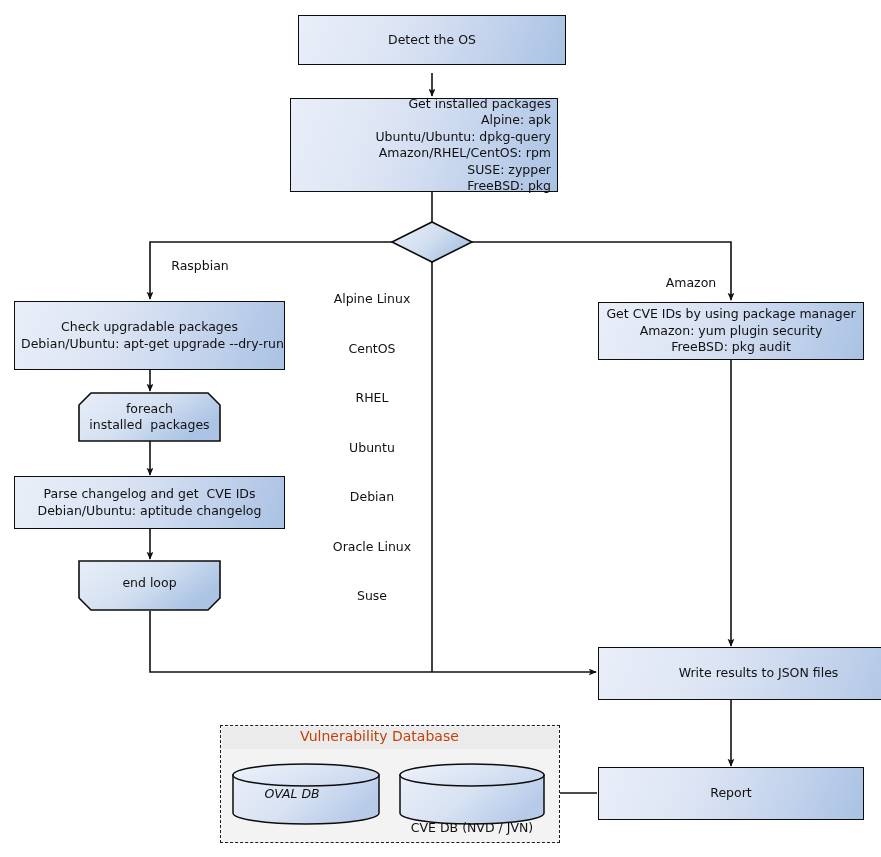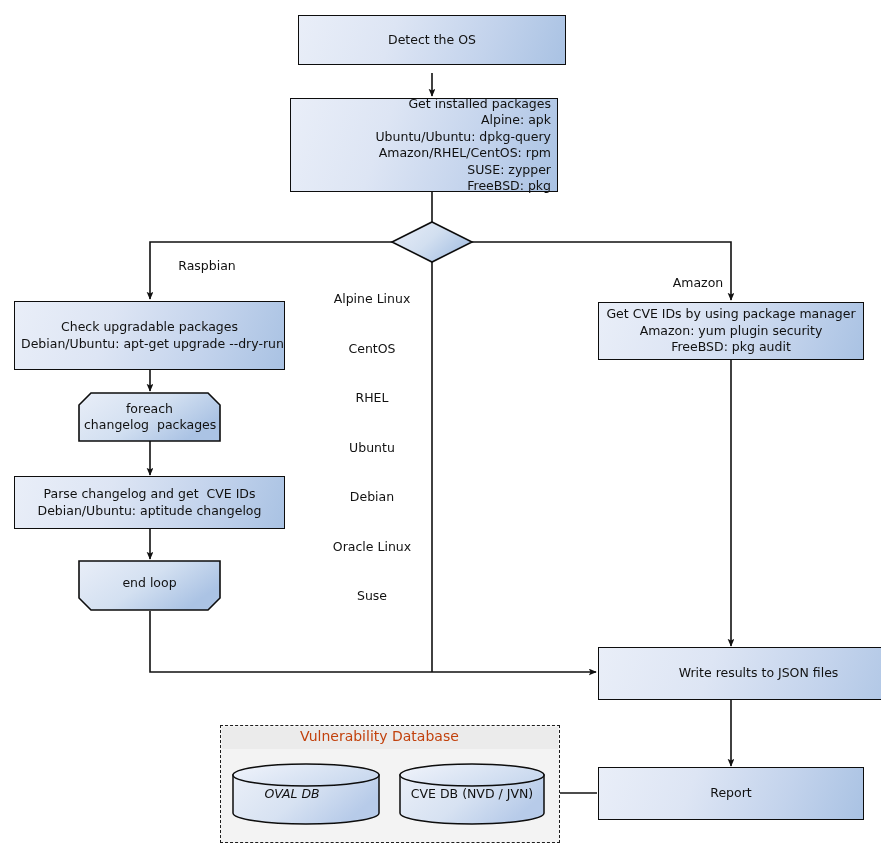--- a/index.html
+++ b/index.html
@@ -49,21 +49,21 @@
     overflow: visible;
   }
   .label {
     position: absolute;
     font-size: 12.5px;
     line-height: 16.5px;
     color: #111111;
     white-space: pre;
   }
   .label.right { text-align: center; }
-  .label.center { text-align: center; padding-left: 7px; }
+  .label.center { text-align: center; }
 
   
   .group-box {
     position: absolute;
     box-sizing: border-box;
     border: 1.8px dashed #1d1d1d;
     background: #f3f3f3;
   }
   .group-title {
     position: absolute;
@@ -183,21 +183,21 @@
       <linearGradient id="gradLoopA" x1="0" y1="0" x2="1" y2="0.5">
         <stop offset="0%" stop-color="#e9eef8"></stop>
         <stop offset="55%" stop-color="#d3e0f1"></stop>
         <stop offset="100%" stop-color="#abc3e4"></stop>
       </linearGradient>
     </defs>
     <path d="M1,49 L1,13 L13,1 L130,1 L142,13 L142,49 Z" fill="url(#gradLoopA)" stroke="#0d0d0d" stroke-width="1.6"></path>
   </svg>
   <div class="node align-center" style="left:78px; top:392px; width:143px; height:50px;">
     <div class="txt">foreach</div>
-    <div class="txt">changelog  packages</div>
+    <div class="txt">installed  packages</div>
   </div>
 
   <div class="node boxshape align-center" style="left:14px; top:476px; width:271px; height:53px;">
     <div class="txt">Parse changelog and get  CVE IDs</div>
     <div class="txt">Debian/Ubuntu: aptitude changelog</div>
   </div>
 
   <svg class="shape-svg" style="left:78px; top:560px; width:143px; height:51px;" viewBox="0 0 143 51">
     <defs>
       <linearGradient id="gradLoopB" x1="0" y1="0" x2="1" y2="0.5">
@@ -255,15 +255,15 @@
         <stop offset="100%" stop-color="#b7cbe9"></stop>
       </linearGradient>
       <linearGradient id="gradCylTopB" x1="0" y1="0" x2="1" y2="0.4">
         <stop offset="0%" stop-color="#f1f4fb"></stop>
         <stop offset="100%" stop-color="#cbdaef"></stop>
       </linearGradient>
     </defs>
     <path d="M1,12 L1,50 A72,11 0 0 0 145,50 L145,12 Z" fill="url(#gradCylB)" stroke="#0d0d0d" stroke-width="1.5"></path>
     <ellipse cx="73" cy="12" rx="72" ry="11" fill="url(#gradCylTopB)" stroke="#0d0d0d" stroke-width="1.5"></ellipse>
   </svg>
-  <div class="cyl-label" style="left:399px; top:786px; width:146px;">CVE DB (NVD / JVN)</div>
+  <div class="cyl-label" style="left:399px; top:820px; width:146px;">CVE DB (NVD / JVN)</div>
 
 </div>
 
 </body></html>

